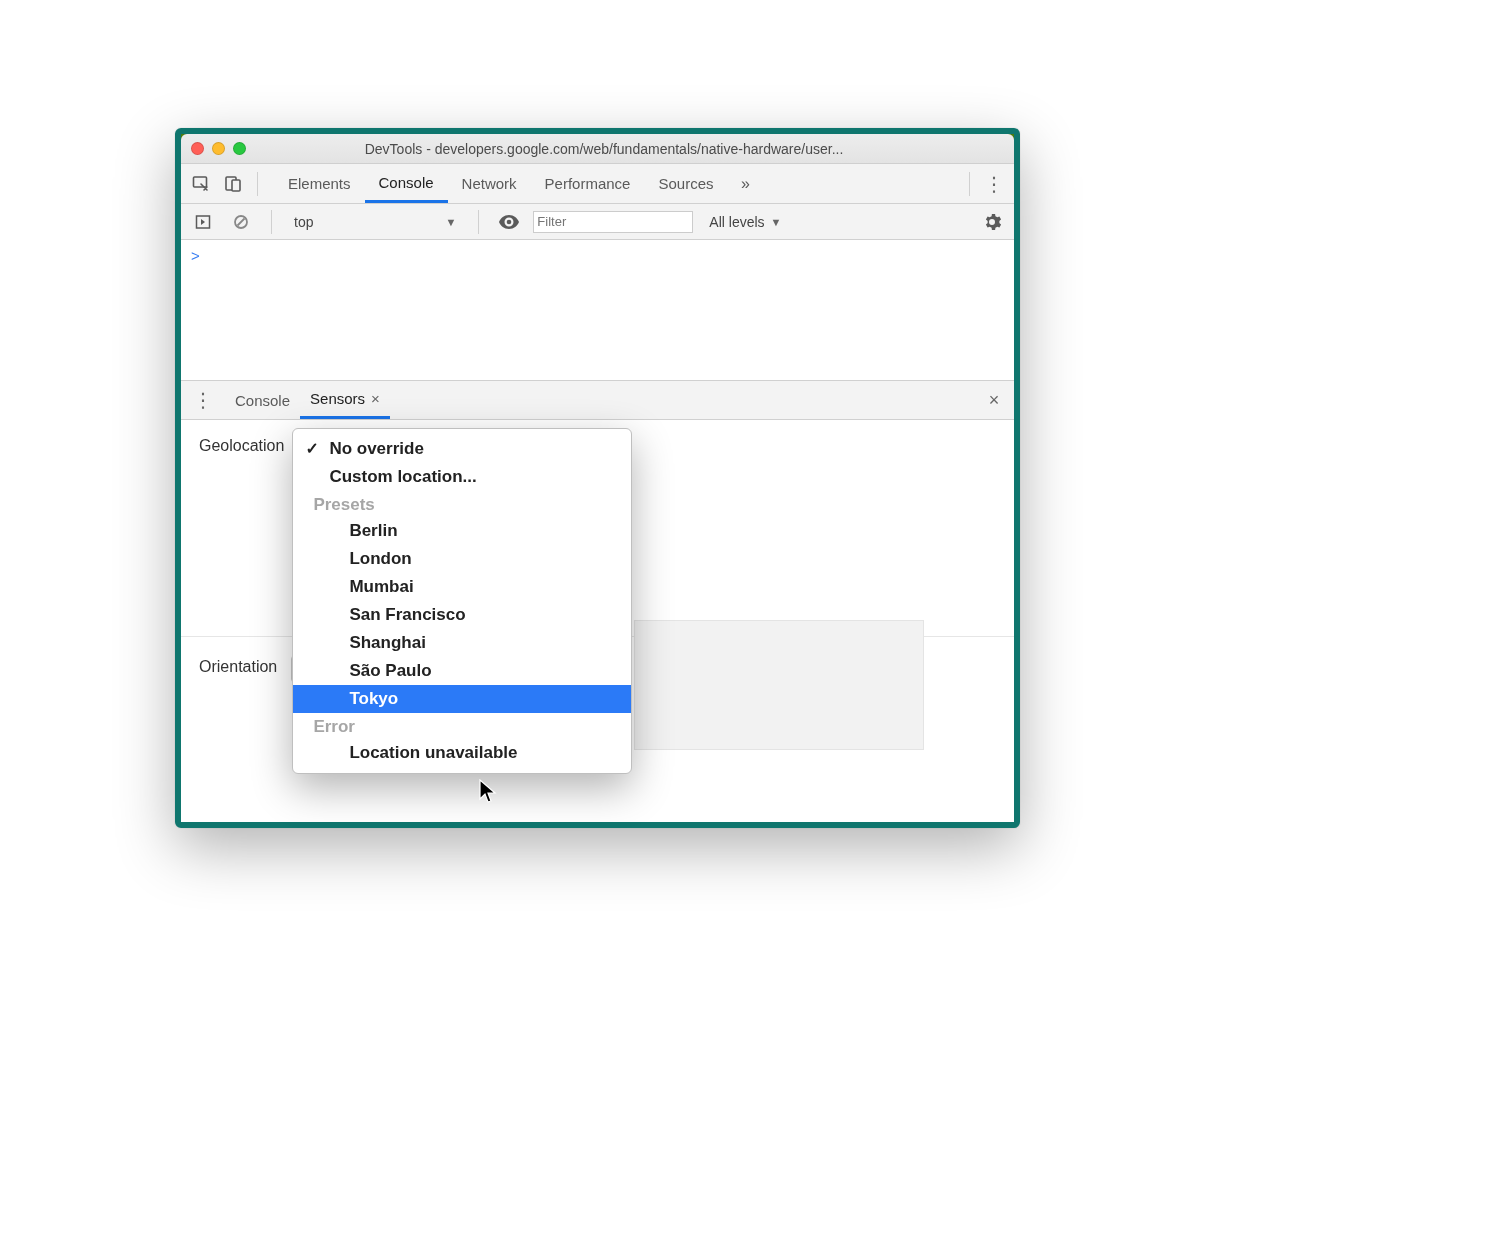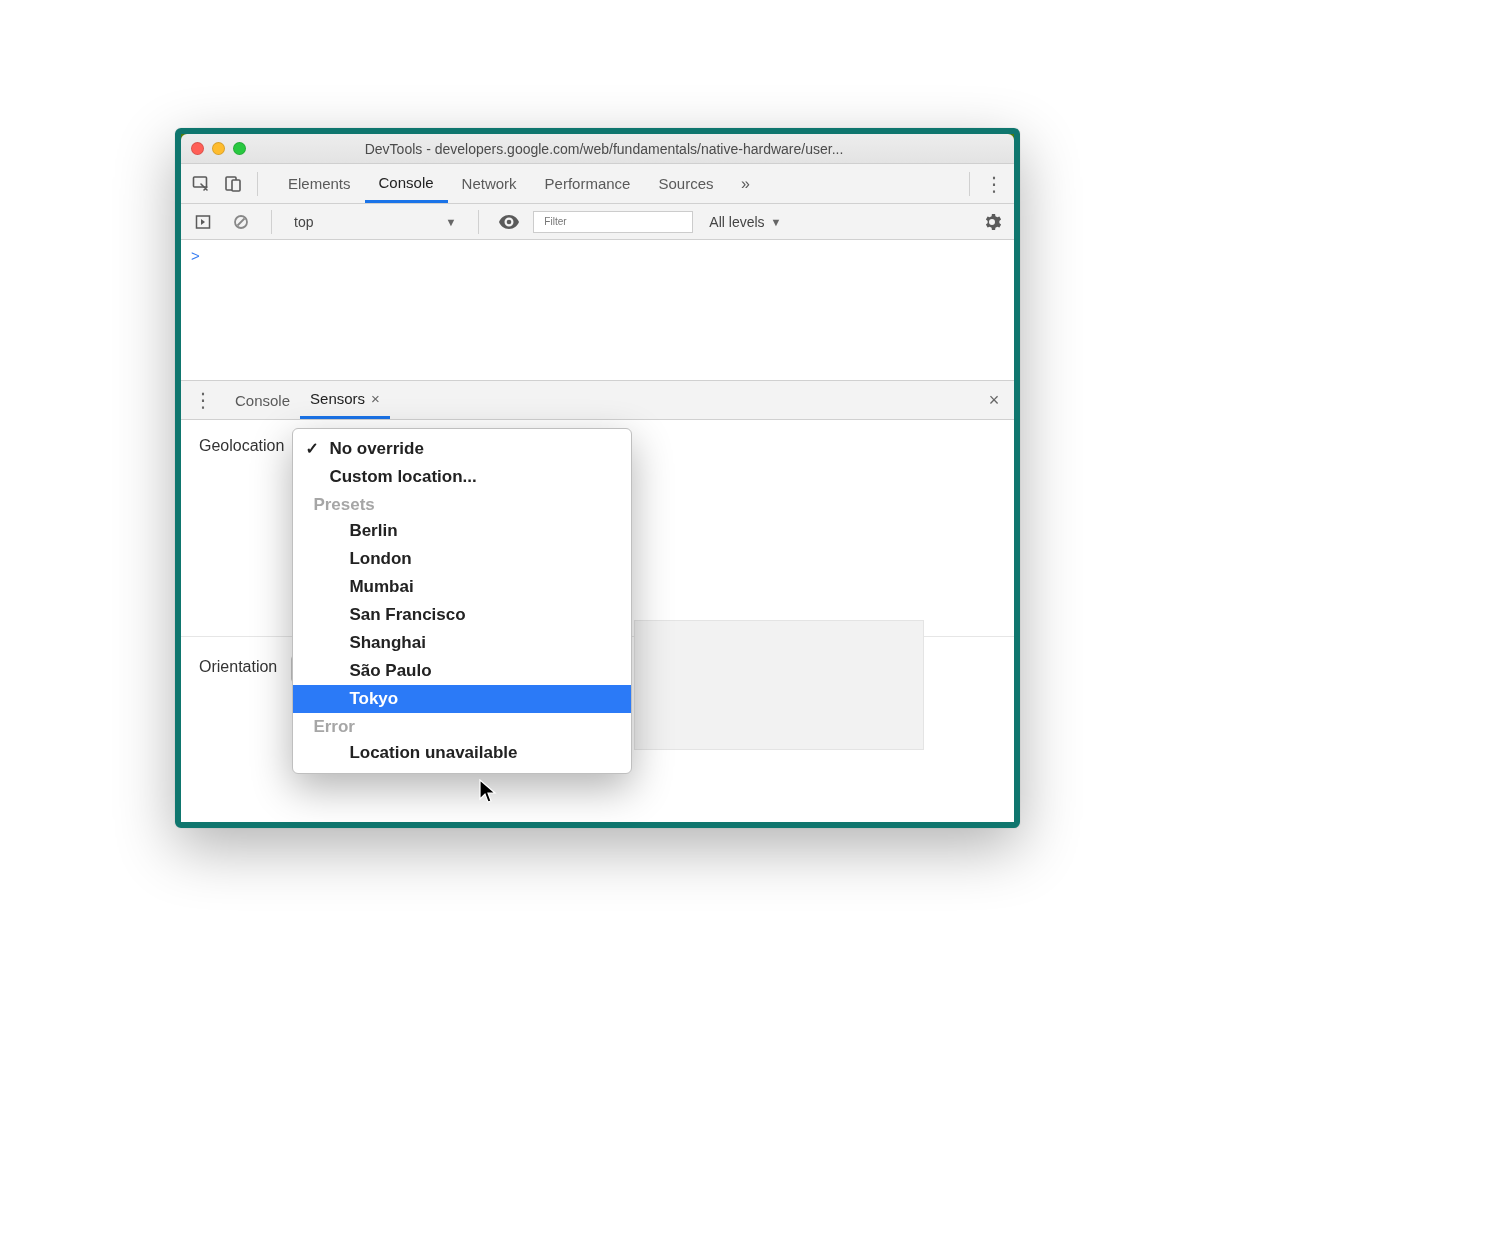--- a/index.html
+++ b/index.html
@@ -38,21 +38,21 @@
   .spacer{flex:1;}
   .vsep{width:1px;background:#d0d0d0;height:24px;margin:0 6px;}
   .console-toolbar{
     height:36px; background:#f3f3f3; border-bottom:1px solid #d0d0d0;
     display:flex; align-items:center; padding:0 8px; gap:10px;
   }
   .select-box{display:flex;align-items:center;gap:6px;color:#444;font-size:14px;padding:2px 6px;}
   .caret{font-size:11px;color:#666;}
   .filter-input{
     width:160px; height:22px; border:1px solid #ccc; background:#fff;
-    font-size:10px; padding:0 10px; color:#888;
+    font-size:13px; padding:0 3px; color:#888;
   }
   .eye{font-size:18px;color:#5a5a5a;}
   .console-area{flex:0 0 140px; background:#fff; padding:6px 10px; font-family:Menlo,monospace;}
   .prompt{color:#367cf1;font-size:15px;}
   .drawer-tabs{
     height:40px; background:#f3f3f3; border-top:1px solid #d0d0d0; border-bottom:1px solid #d0d0d0;
     display:flex; align-items:center; padding:0 6px; gap:6px;
   }
   .vdots{font-size:20px;color:#666;padding:0 6px;cursor:pointer;}
   .drawer-tab{padding:0 10px; height:100%; display:flex; align-items:center; gap:6px; color:#5a5a5a; font-size:15px; cursor:pointer;}

